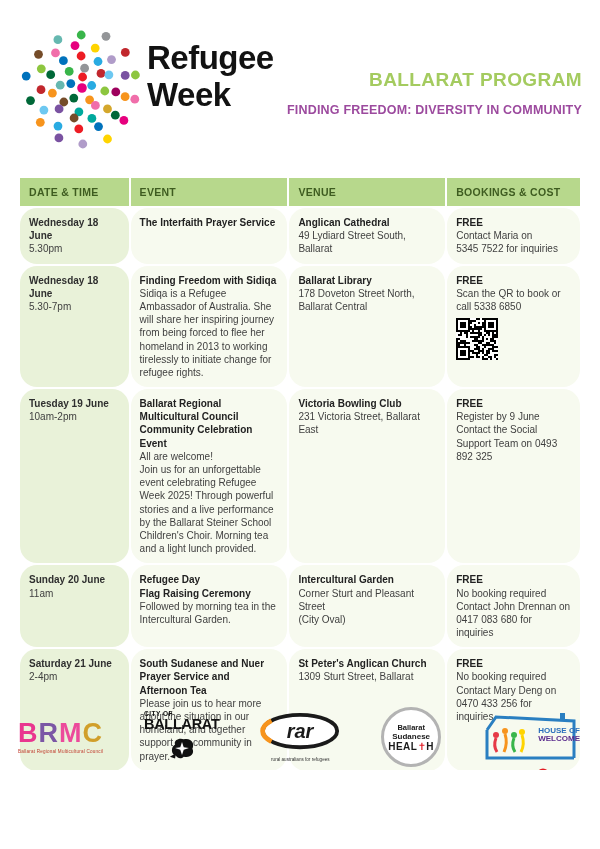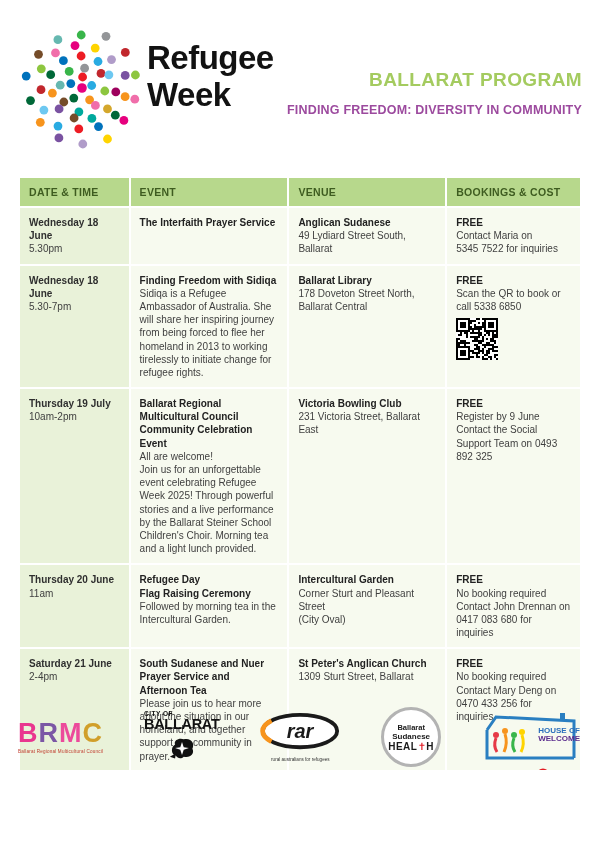--- a/index.html
+++ b/index.html
@@ -12,21 +12,21 @@
   .brand { position:absolute; left:147px; top:40px; font-size:33px; font-weight:700; color:#121212; line-height:1.12; letter-spacing:-0.5px; }
   .hdr-right { position:absolute; right:18px; top:66px; text-align:right; }
   .date-range { font-size:28px; font-weight:800; color:#7d3f98; letter-spacing:0.3px; line-height:1.1; }
   .program { font-size:19px; font-weight:800; color:#a4cb5f; letter-spacing:0.4px; margin-top:3px; }
   .tagline { font-size:12.5px; font-weight:600; color:#9c4a9e; margin-top:12px; letter-spacing:0.2px; }
 
   
   table.sched { margin:0 18px; width:564px; border-collapse:separate; border-spacing:2px; background:#fff; }
   .sched th { background:#b7d88c; color:#3e5c20; font-size:10.5px; font-weight:700; text-align:left;
               padding:5px 9px; height:28px; letter-spacing:0.3px; vertical-align:middle; }
-  .sched td { font-size:10px; color:#3f3f3f; line-height:1.32; padding:8px 9px; vertical-align:top; }
+  .sched td { font-size:10px; color:#3f3f3f; line-height:1.32; padding:8px 9px; vertical-align:top;border-radius:17px; }
   .sched td.dcol { background:#e9f2d9; }
   .sched td.ccol { background:#f7faef; }
   .b { font-weight:700; color:#222; }
   .date { font-weight:700; color:#2f2f2f; }
   .rh1 td{ height:52px; } .rh2 td{ height:98px; } .rh3 td{ height:132px; }
   .rh4 td{ height:58px; } .rh5 td{ height:78px; }
   .qr { margin-top:5px; width:42px; height:42px; }
 
   
   .logos { position:absolute; left:0; right:0; top:700px; }
@@ -159,21 +159,21 @@
 
     <tr class="rh1">
       <td class="dcol">
         <div class="date">Wednesday 18 June</div>
         <div>5.30pm</div>
       </td>
       <td class="ccol">
         <div class="b">The Interfaith Prayer Service</div>
       </td>
       <td class="ccol">
-        <div class="b">Anglican Sudanese</div>
+        <div class="b">Anglican Cathedral</div>
         <div>49 Lydiard Street South, Ballarat</div>
       </td>
       <td class="ccol">
         <div class="b">FREE</div>
         <div>Contact Maria on</div>
         <div>5345 7522 for inquiries</div>
       </td>
     </tr>
 
     <tr class="rh2">
@@ -352,42 +352,42 @@
                 <rect x="32" y="4" width="6" height="6" fill="#000"></rect>
                 <rect x="0" y="28" width="14" height="14" fill="#000"></rect>
                 <rect x="2" y="30" width="10" height="10" fill="#fff"></rect>
                 <rect x="4" y="32" width="6" height="6" fill="#000"></rect>
               </svg></div>
       </td>
     </tr>
 
     <tr class="rh3">
       <td class="dcol">
-        <div class="date">Thursday 19 July</div>
+        <div class="date">Tuesday 19 June</div>
         <div>10am-2pm</div>
       </td>
       <td class="ccol">
         <div class="b">Ballarat Regional Multicultural Council Community Celebration Event</div>
         <div>All are welcome!</div>
         <div>Join us for an unforgettable event celebrating Refugee Week 2025! Through powerful stories and a live performance by the Ballarat Steiner School Children's Choir. Morning tea and a light lunch provided.</div>
       </td>
       <td class="ccol">
         <div class="b">Victoria Bowling Club</div>
         <div>231 Victoria Street, Ballarat East</div>
       </td>
       <td class="ccol">
         <div class="b">FREE</div>
         <div>Register by 9 June</div>
         <div>Contact the Social Support Team on 0493 892 325</div>
       </td>
     </tr>
 
     <tr class="rh4">
       <td class="dcol">
-        <div class="date">Thursday 20 June</div>
+        <div class="date">Sunday 20 June</div>
         <div>11am</div>
       </td>
       <td class="ccol">
         <div class="b">Refugee Day</div>
         <div class="b">Flag Raising Ceremony</div>
         <div>Followed by morning tea in the Intercultural Garden.</div>
       </td>
       <td class="ccol">
         <div class="b">Intercultural Garden</div>
         <div>Corner Sturt and Pleasant Street</div>

